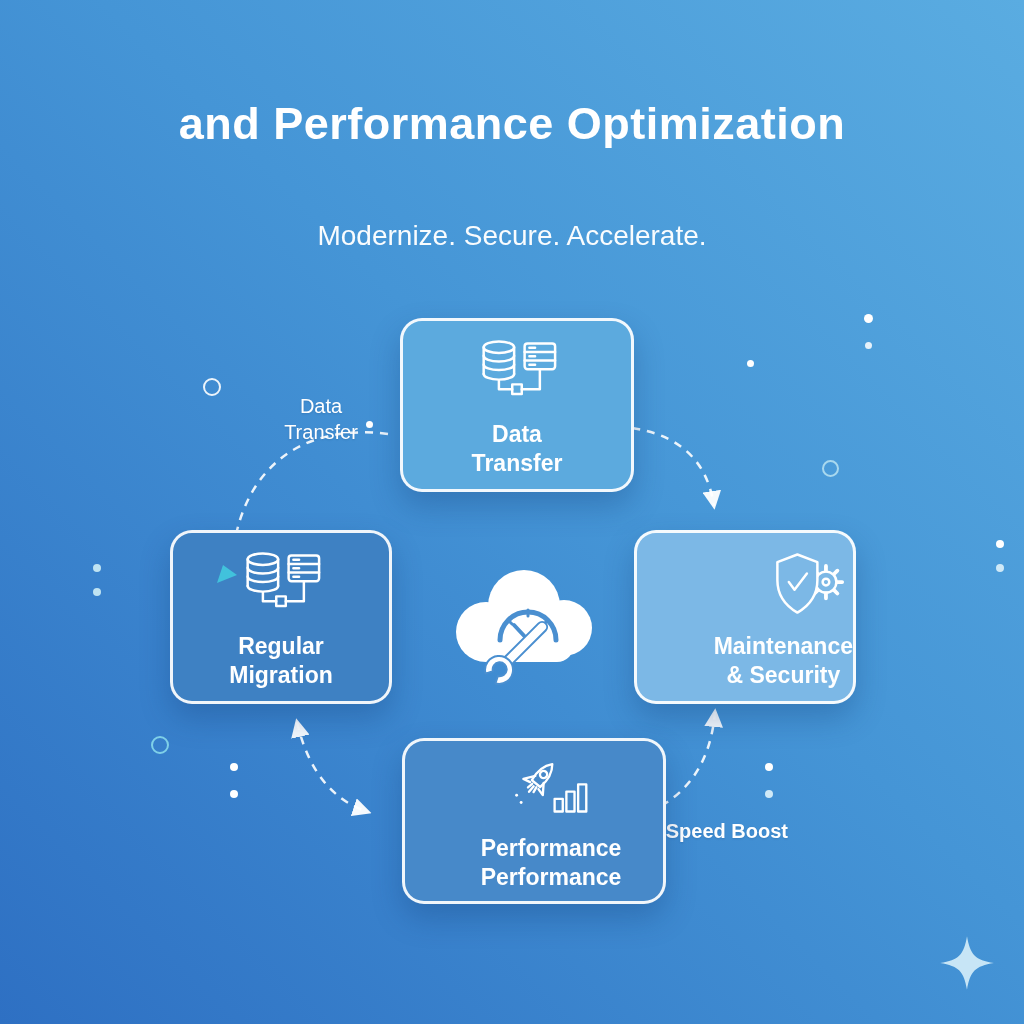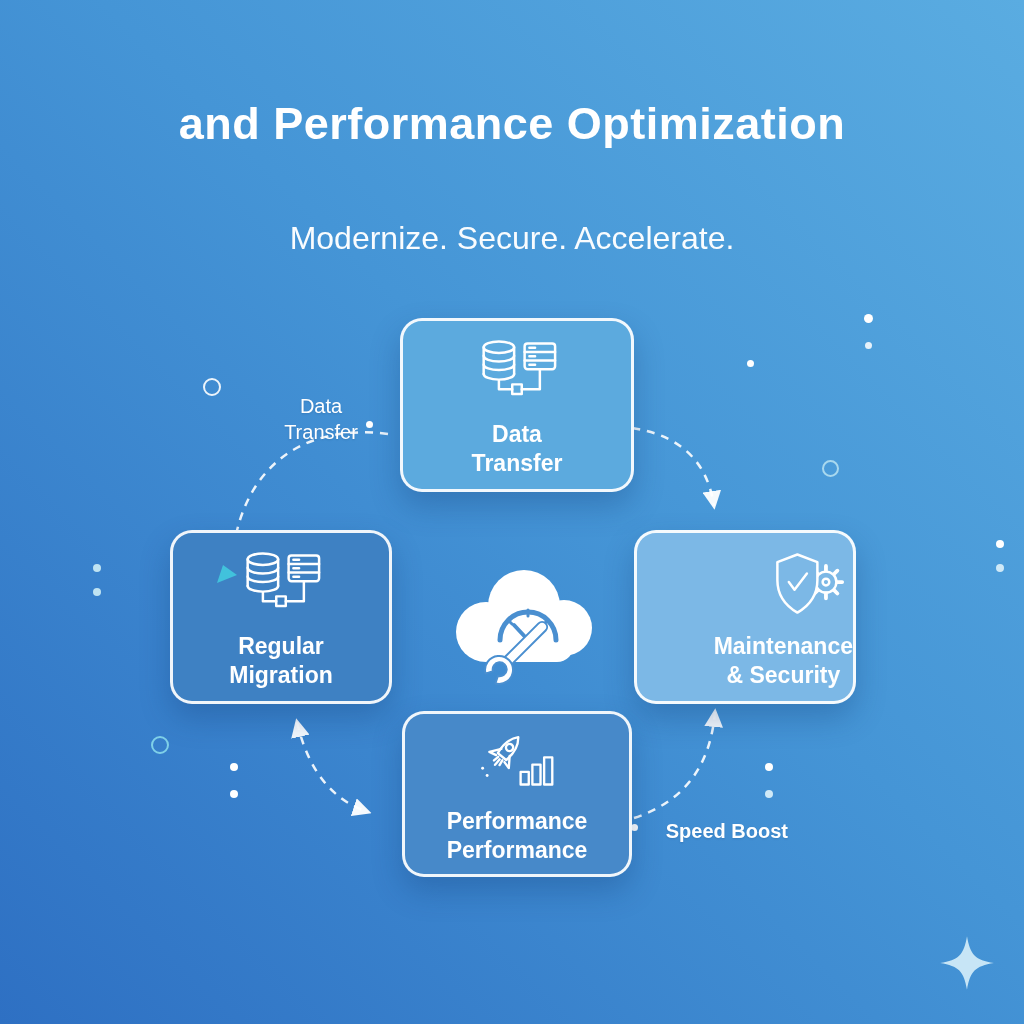--- a/index.html
+++ b/index.html
@@ -4,28 +4,28 @@
 <style>
   html,body{margin:0;padding:0;background:#2e70c3;}
   .canvas{
     position:relative;width:1024px;height:1024px;overflow:hidden;
     background:linear-gradient(225deg,#5aace1 0%,#4595d6 45%,#2e70c3 100%);
     font-family:"Liberation Sans",sans-serif;color:#fff;
   }
   .title{position:absolute;top:94px;left:0;right:0;text-align:center;
     font-size:45px;font-weight:700;line-height:1.32;letter-spacing:.5px;z-index:2;}
   .subtitle{position:absolute;top:220px;left:0;right:0;text-align:center;
-    font-size:32px;font-weight:400;color:rgba(255,255,255,.97);z-index:2;}
+    font-size:28px;font-weight:400;color:rgba(255,255,255,.97);z-index:2;}
   .node{position:absolute;display:flex;flex-direction:column;align-items:center;
     justify-content:center;gap:8px;border:3px solid rgba(255,255,255,.92);
     border-radius:22px;box-shadow:0 14px 30px rgba(15,55,110,.28);z-index:3;}
   .node-top{left:400px;top:318px;width:228px;height:168px;background:#5caade;}
   .node-left{left:170px;top:530px;width:216px;height:168px;background:#3e81c3;}
   .node-right{left:634px;top:530px;width:216px;height:168px;background:#7cb8e6;align-items:flex-end;}
-  .node-bottom{left:402px;top:711px;width:224px;height:160px;background:#4789c9;}
+  .node-bottom{left:402px;top:738px;width:224px;height:160px;background:#4789c9;padding-left:34px;}
   .node-label{font-weight:700;font-size:23px;text-align:center;line-height:1.28;}
   .edge-label{position:absolute;font-size:20px;font-weight:500;text-align:center;
     line-height:1.3;z-index:2;text-shadow:0 1px 2px rgba(20,60,110,.2);}
   .el-left{left:266px;top:393px;width:110px;}
   .el-right{left:656px;top:393px;width:110px;}
   .el-bottom{left:648px;top:818px;width:140px;text-align:right;font-weight:bold;}
   .arrows{position:absolute;inset:0;z-index:1;}
   .center-icon{position:absolute;left:428px;top:544px;z-index:2;}
   .dot{position:absolute;border-radius:50%;background:#fff;z-index:2;}
   .ring{position:absolute;border-radius:50%;border:2px solid rgba(255,255,255,.9);z-index:2;}

